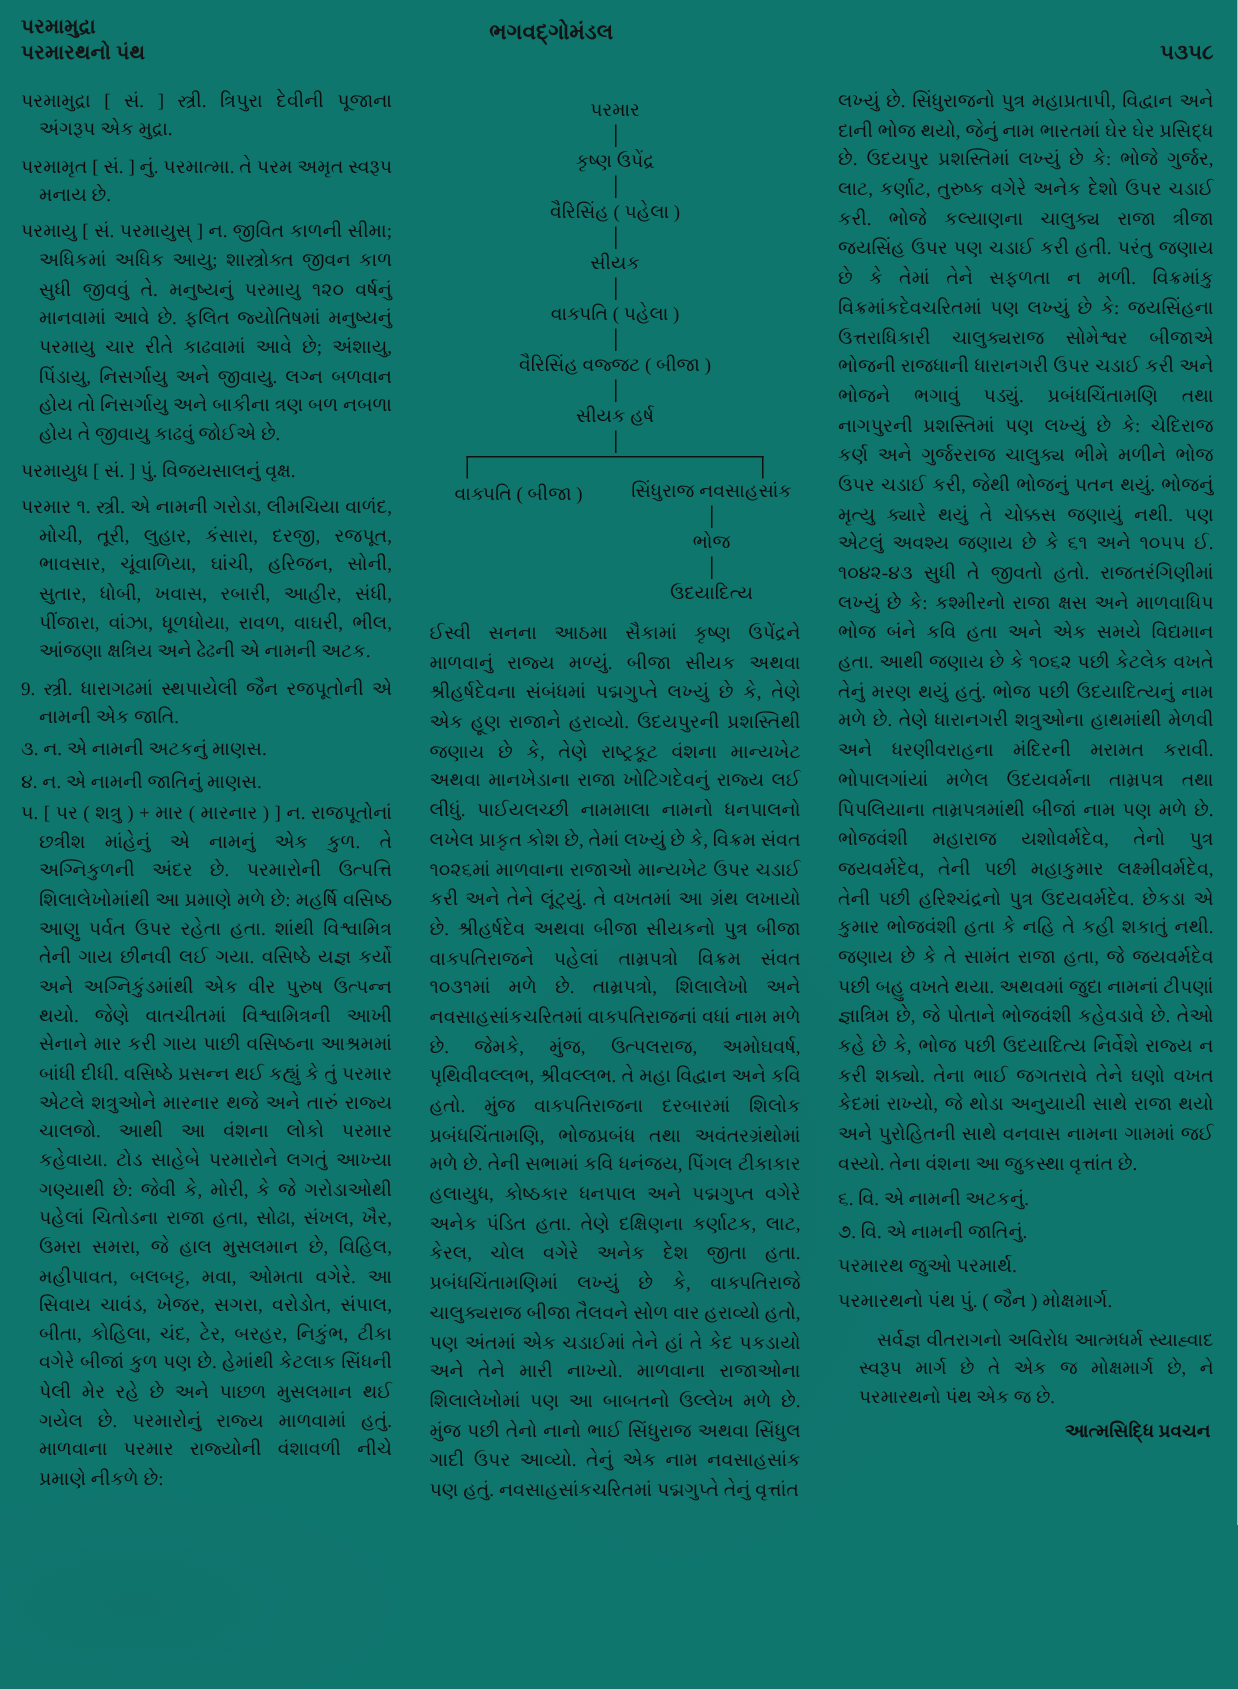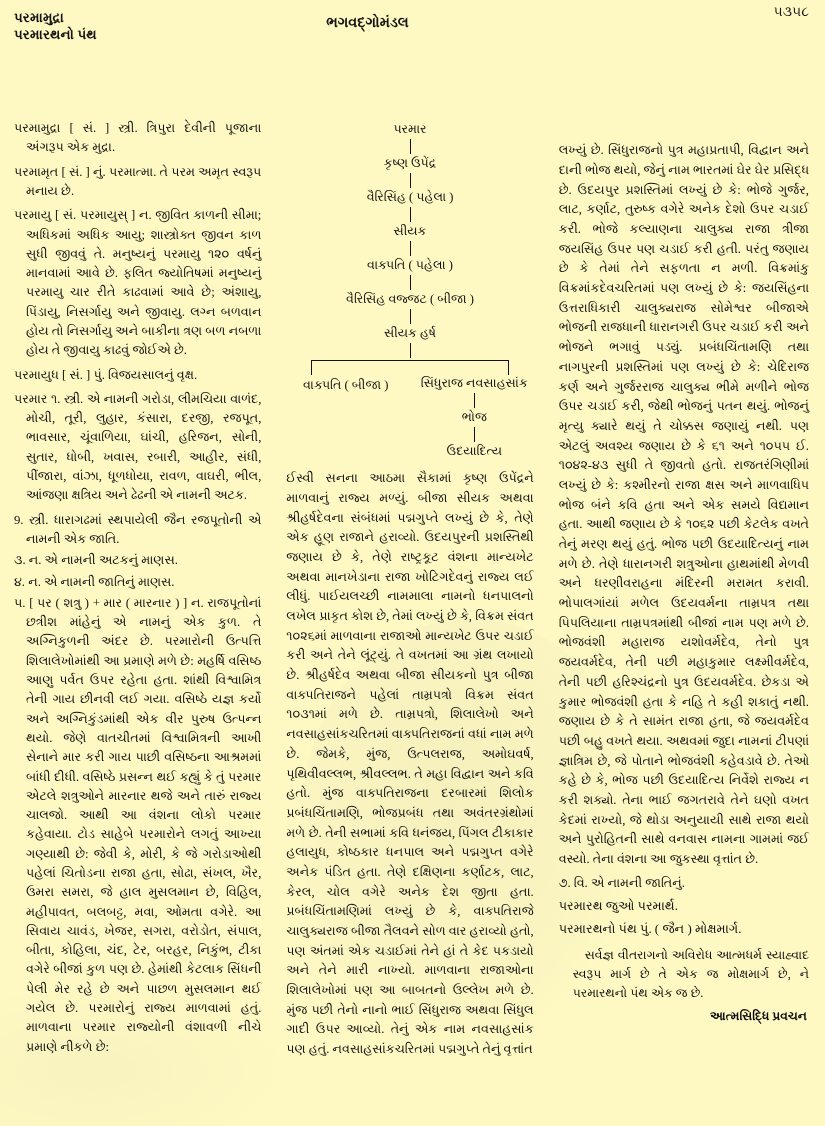--- a/index.html
+++ b/index.html
@@ -8,21 +8,21 @@
     padding: 0;
     background: #ffffff;
   }
   body {
     font-family: "Liberation Serif", "DejaVu Serif", serif;
   }
   .page {
     position: relative;
     width: 825px;
     height: 1126px;
-    background: #fef9c3;
+    background: #0f766e;
     overflow: hidden;
     box-sizing: border-box;
   }
   
   .scan-blotch {
     position: absolute;
     left: 300px;
     top: 620px;
     width: 340px;
     height: 430px;
@@ -66,35 +66,35 @@
     top: 14px;
     width: 735px;
     text-align: center;
     font-size: 14.5px;
     font-weight: bold;
     color: #141414;
   }
   .hdr-right {
     position: absolute;
     right: 16px;
-    top: 4px;
+    top: 28px;
     font-size: 14px;
-    font-weight: normal;
+    font-weight: bold;
     color: #141414;
   }
 
   
   .columns {
     position: absolute;
     left: 0;
     top: 58px;
     width: 825px;
     height: 1062px;
     display: flex;
-    align-items: center;
+    align-items: flex-start;
   }
   .col {
     position: relative;
     box-sizing: border-box;
   }
   .col-left  { width: 272px; padding: 0 10px 0 14px; }
   .col-mid   { width: 272px; padding: 0 10px 0 14px; }
   .col-right { width: 281px; padding: 0 16px 0 14px; font-family: Liberation Serif, serif; }
   .rule {
     width: 0px;
@@ -282,20 +282,21 @@
         </div>
       </div>
 
       <p class="para first">ઈસ્વી સનના આઠમા સૈકામાં કૃષ્ણ ઉપેંદ્રને માળવાનું રાજ્ય મળ્યું. બીજા સીયક અથવા શ્રીહર્ષદેવના સંબંધમાં પદ્મગુપ્તે લખ્યું છે કે, તેણે એક હૂણ રાજાને હરાવ્યો. ઉદયપુરની પ્રશસ્તિથી જણાય છે કે, તેણે રાષ્ટ્રકૂટ વંશના માન્યખેટ અથવા માનખેડાના રાજા ખોટિગદેવનું રાજ્ય લઈ લીધું. પાઈયલચ્છી નામમાલા નામનો ધનપાલનો લખેલ પ્રાકૃત કોશ છે, તેમાં લખ્યું છે કે, વિક્રમ સંવત ૧૦૨૬માં માળવાના રાજાઓ માન્યખેટ ઉપર ચડાઈ કરી અને તેને લૂંટ્યું. તે વખતમાં આ ગ્રંથ લખાયો છે. શ્રીહર્ષદેવ અથવા બીજા સીયકનો પુત્ર બીજા વાક્પતિરાજને પહેલાં તામ્રપત્રો વિક્રમ સંવત ૧૦૩૧માં મળે છે. તામ્રપત્રો, શિલાલેખો અને નવસાહસાંકચરિતમાં વાક્પતિરાજનાં વધાં નામ મળે છે. જેમકે, મુંજ, ઉત્પલરાજ, અમોઘવર્ષ, પૃથિવીવલ્લભ, શ્રીવલ્લભ. તે મહા વિદ્વાન અને કવિ હતો. મુંજ વાક્પતિરાજના દરબારમાં શિલોક પ્રબંધચિંતામણિ, ભોજપ્રબંધ તથા અવંતરગ્રંથોમાં મળે છે. તેની સભામાં કવિ ધનંજય, પિંગલ ટીકાકાર હલાયુધ, કોષ્ઠકાર ધનપાલ અને પદ્મગુપ્ત વગેરે અનેક પંડિત હતા. તેણે દક્ષિણના કર્ણાટક, લાટ, કેરલ, ચોલ વગેરે અનેક દેશ જીતા હતા. પ્રબંધચિંતામણિમાં લખ્યું છે કે, વાક્પતિરાજે ચાલુક્યરાજ બીજા તૈલવને સોળ વાર હરાવ્યો હતો, પણ અંતમાં એક ચડાઈમાં તેને હાં તે કેદ પકડાયો અને તેને મારી નાખ્યો. માળવાના રાજાઓના શિલાલેખોમાં પણ આ બાબતનો ઉલ્લેખ મળે છે. મુંજ પછી તેનો નાનો ભાઈ સિંધુરાજ અથવા સિંધુલ ગાદી ઉપર આવ્યો. તેનું એક નામ નવસાહસાંક પણ હતું. નવસાહસાંકચરિતમાં પદ્મગુપ્તે તેનું વૃત્તાંત</p>
     </div>
 
     <div class="rule mid-rule"></div>
 
     <div class="col col-right">
       <p class="para first">લખ્યું છે. સિંધુરાજનો પુત્ર મહાપ્રતાપી, વિદ્વાન અને દાની ભોજ થયો, જેનું નામ ભારતમાં ઘેર ઘેર પ્રસિદ્ધ છે. ઉદયપુર પ્રશસ્તિમાં લખ્યું છે કે: ભોજે ગુર્જર, લાટ, કર્ણાટ, તુરુષ્ક વગેરે અનેક દેશો ઉપર ચડાઈ કરી. ભોજે કલ્યાણના ચાલુક્ય રાજા ત્રીજા જયસિંહ ઉપર પણ ચડાઈ કરી હતી. પરંતુ જણાય છે કે તેમાં તેને સફળતા ન મળી. વિક્રમાંકુ વિક્રમાંકદેવચરિતમાં પણ લખ્યું છે કે: જયસિંહના ઉત્તરાધિકારી ચાલુક્યરાજ સોમેશ્વર બીજાએ ભોજની રાજધાની ધારાનગરી ઉપર ચડાઈ કરી અને ભોજને ભગાવું પડ્યું. પ્રબંધચિંતામણિ તથા નાગપુરની પ્રશસ્તિમાં પણ લખ્યું છે કે: ચેદિરાજ કર્ણ અને ગુર્જરરાજ ચાલુક્ય ભીમે મળીને ભોજ ઉપર ચડાઈ કરી, જેથી ભોજનું પતન થયું. ભોજનું મૃત્યુ ક્યારે થયું તે ચોક્કસ જણાયું નથી. પણ એટલું અવશ્ય જણાય છે કે ૬૧ અને ૧૦૫૫ ઈ. ૧૦૪૨-૪૩ સુધી તે જીવતો હતો. રાજતરંગિણીમાં લખ્યું છે કે: કશ્મીરનો રાજા ક્ષસ અને માળવાધિપ ભોજ બંને કવિ હતા અને એક સમયે વિદ્યમાન હતા. આથી જણાય છે કે ૧૦૬૨ પછી કેટલેક વખતે તેનું મરણ થયું હતું. ભોજ પછી ઉદયાદિત્યનું નામ મળે છે. તેણે ધારાનગરી શત્રુઓના હાથમાંથી મેળવી અને ધરણીવરાહના મંદિરની મરામત કરાવી. ભોપાલગાંયાં મળેલ ઉદયવર્મના તામ્રપત્ર તથા પિપલિયાના તામ્રપત્રમાંથી બીજાં નામ પણ મળે છે. ભોજવંશી મહારાજ યશોવર્મદેવ, તેનો પુત્ર જયવર્મદેવ, તેની પછી મહાકુમાર લક્ષ્મીવર્મદેવ, તેની પછી હરિશ્ચંદ્રનો પુત્ર ઉદયવર્મદેવ. છેકડા એ કુમાર ભોજવંશી હતા કે નહિ તે કહી શકાતું નથી. જણાય છે કે તે સામંત રાજા હતા, જે જયવર્મદેવ પછી બહુ વખતે થયા. અથવમાં જુદા નામનાં ટીપણાં જ્ઞાત્રિમ છે, જે પોતાને ભોજવંશી કહેવડાવે છે. તેઓ કહે છે કે, ભોજ પછી ઉદયાદિત્ય નિર્વેશે રાજ્ય ન કરી શક્યો. તેના ભાઈ જગતરાવે તેને ઘણો વખત કેદમાં રાખ્યો, જે થોડા અનુયાયી સાથે રાજા થયો અને પુરોહિતની સાથે વનવાસ નામના ગામમાં જઈ વસ્યો. તેના વંશના આ જુકસ્થા વૃત્તાંત છે.</p>
+      <p class="numline">૬. વિ. એ નામની અટકનું.</p>
       <p class="numline">૭. વિ. એ નામની જાતિનું.</p>
       <p class="headword-line">પરમારથ જુઓ પરમાર્થ.</p>
       <p class="headword-line">પરમારથનો પંથ પું. ( જૈન ) મોક્ષમાર્ગ.</p>
       <p class="quote-block">સર્વજ્ઞ વીતરાગનો અવિરોધ આત્મધર્મ સ્યાહ્વાદ સ્વરૂપ માર્ગ છે તે એક જ મોક્ષમાર્ગ છે, ને પરમારથનો પંથ એક જ છે.</p>
       <p class="signature">આત્મસિદ્ધિ પ્રવચન</p>
     </div>
 
   </div>
 </div>
 

